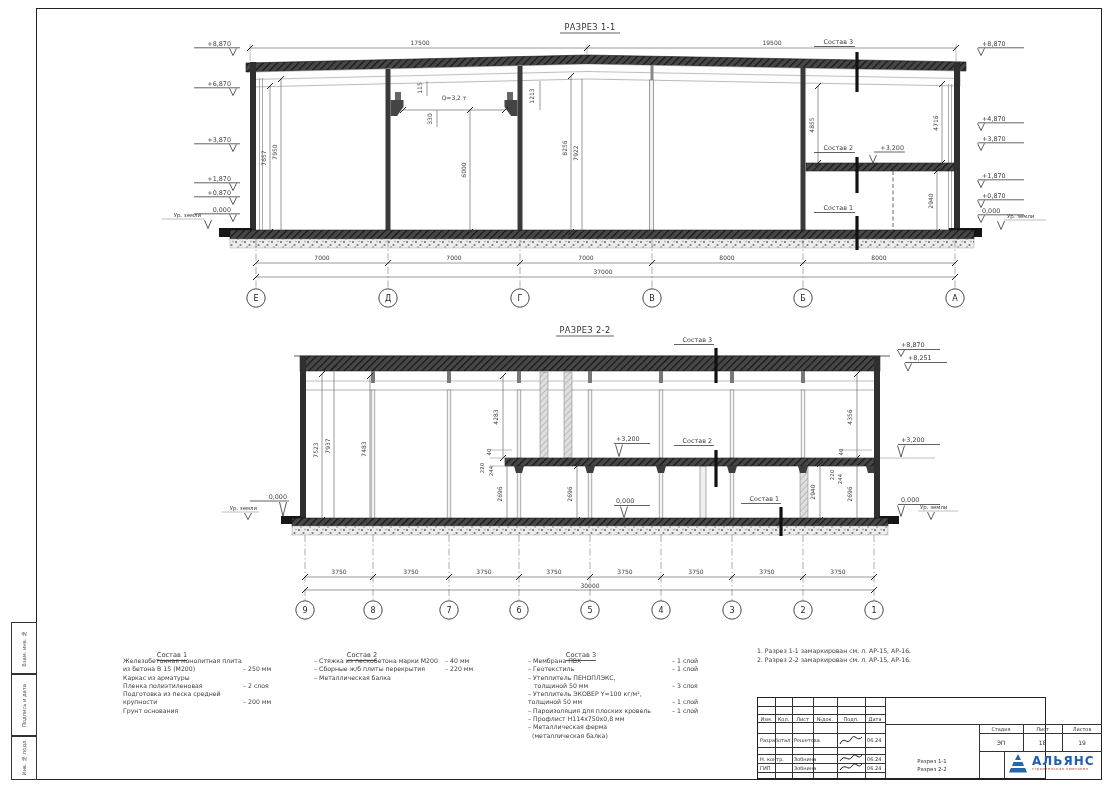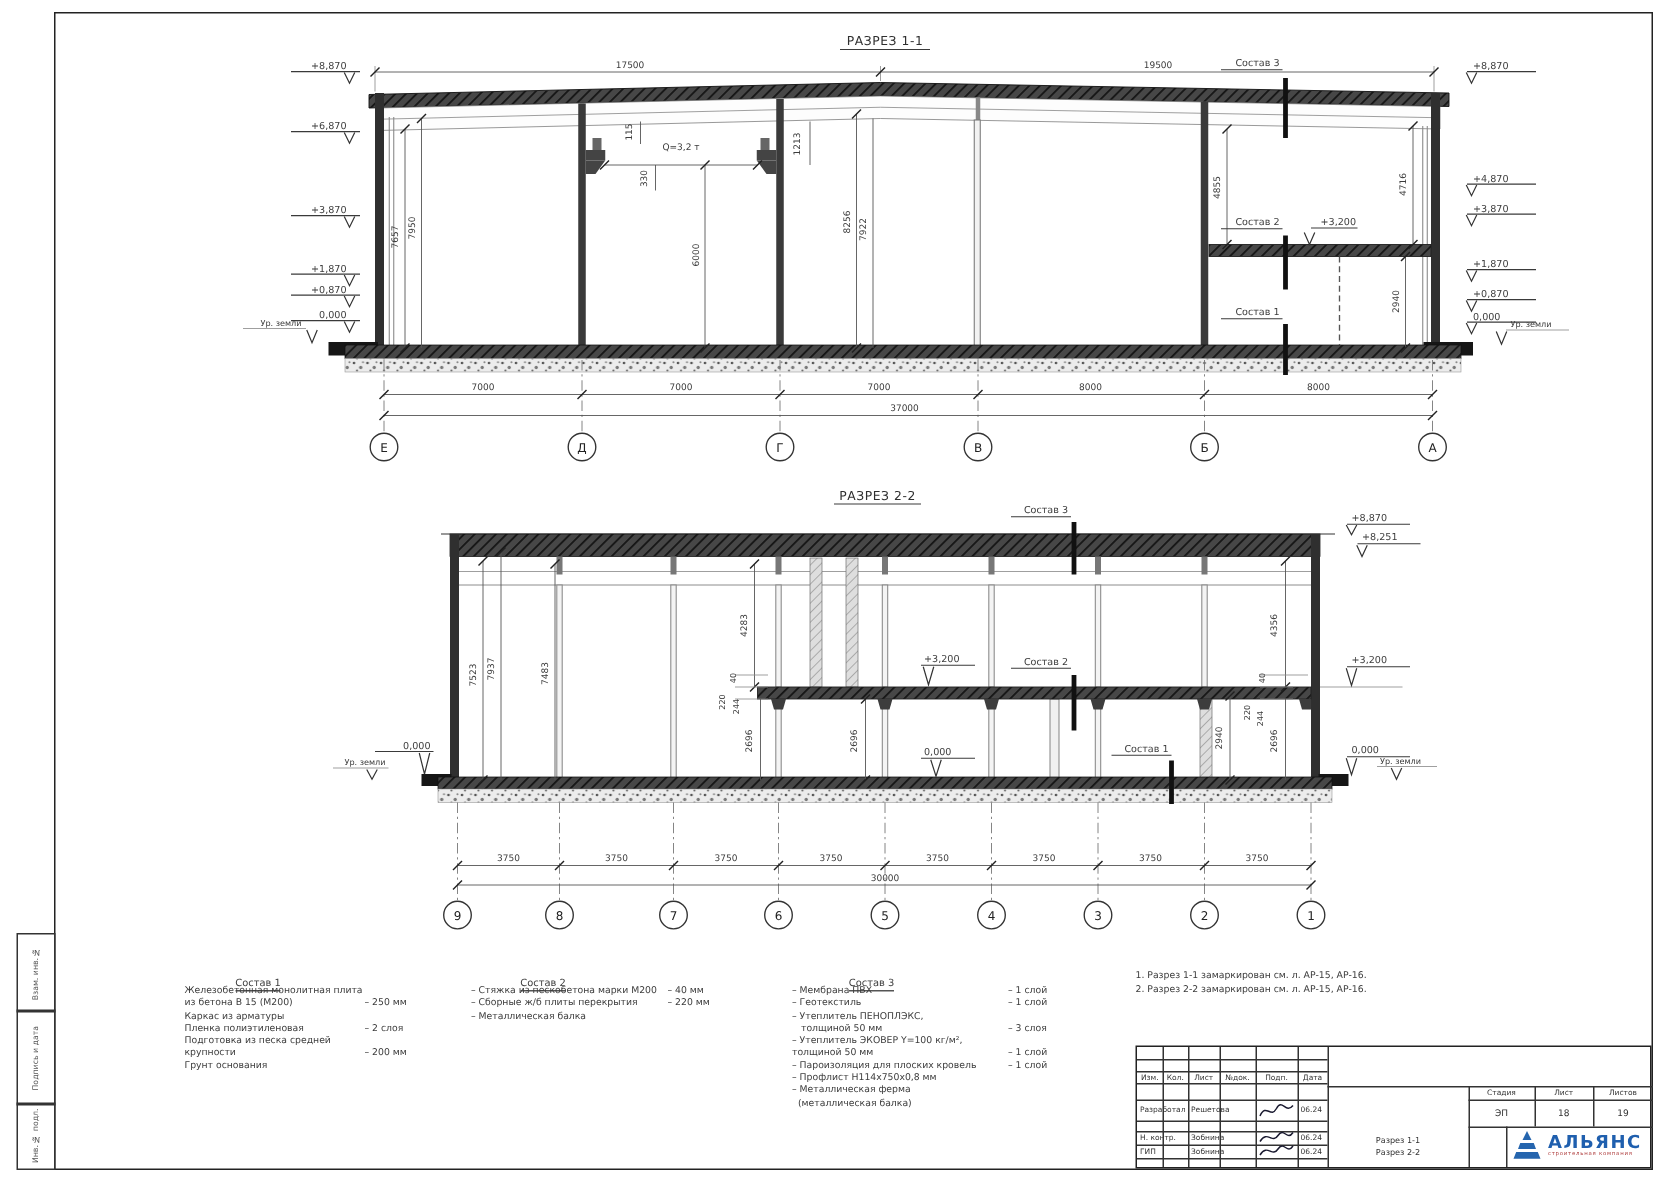--- a/index.html
+++ b/index.html
@@ -568,21 +568,21 @@
       <span style="padding-left:4px">(металлическая балка)</span>
       <span></span>
     </div>
 </div>
 
 <div class="abs notes" style="left:757px;top:646px">
   <div>1. Разрез 1-1 замаркирован см. л. АР-15, АР-16.</div>
   <div>2. Разрез 2-2 замаркирован см. л. АР-15, АР-16.</div>
 </div>
 
-<div class="abs tb" style="left:757px;top:697px;width:344px;height:82px">
+<div class="abs tb" style="left:757px;top:697px;width:289px;height:82px">
 
   <div class="vl" style="left:17px"></div>
     <div class="vl" style="left:34px"></div>
     <div class="vl" style="left:55px"></div>
   <div class="vl" style="left:79px"></div>
     <div class="vl" style="left:107px"></div>
   <div class="vl" style="left:127px;border-left-width:1.2px"></div>
 
   <div class="hl" style="left:0;width:127px;top:8px"></div>
     <div class="hl" style="left:0;width:127px;top:16px"></div>

